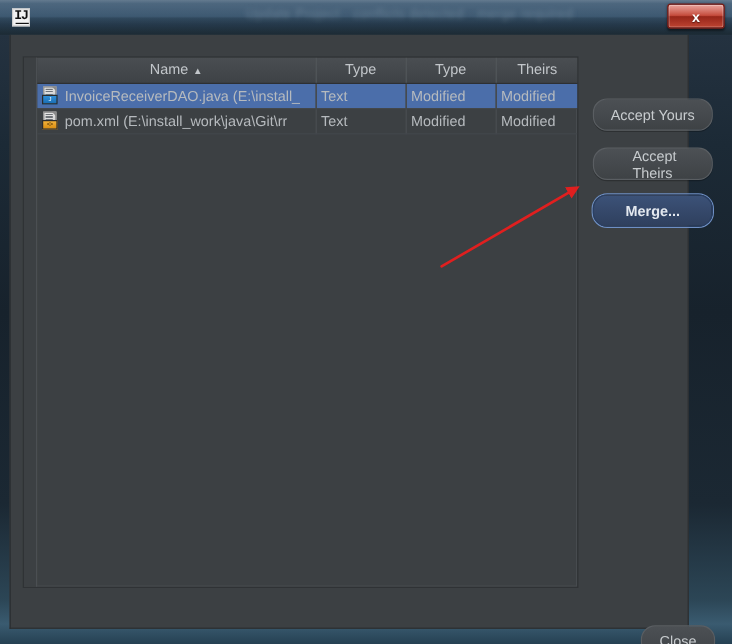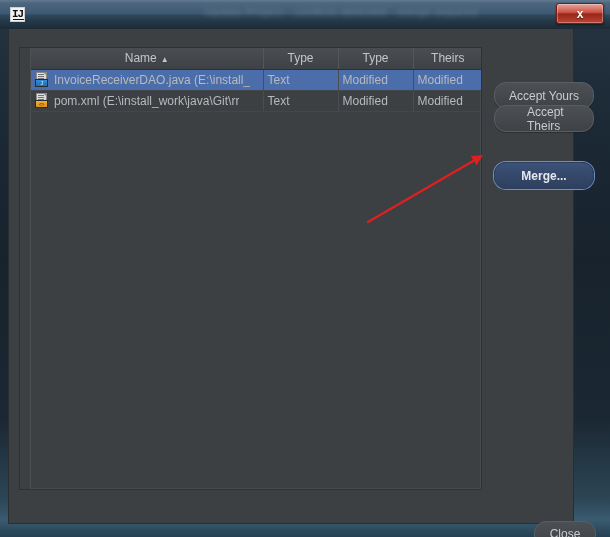--- a/index.html
+++ b/index.html
@@ -228,21 +228,21 @@
     user-select: none;
   }
   .btn.focused {
     background: linear-gradient(180deg, #3c5278 0%, #35486a 52%, #2f405e 100%);
     border: 1px solid #2a3f63;
     box-shadow: 0 0 0 1px #6e8fc4, 0 1px 0 rgba(0,0,0,0.3);
     color: #e3e8ef;
     font-weight: bold;
   }
   #btn-accept-yours  { left: 485px; top: 53px;  width: 100px; }
-  #btn-accept-theirs { left: 485px; top: 76px;  width: 100px; padding-left: 32px; }
+  #btn-accept-theirs { left: 485px; top: 94px;  width: 100px; padding-left: 32px; }
   #btn-merge         { left: 485px; top: 133px; width: 100px; }
   #btn-close         { left: 525px; top: 492px; width: 62px; height: 26px; }
 
   
   #annotation { position: absolute; left: 0; top: 0; width: 610px; height: 537px; pointer-events: none; }
 </style>
 </head>
 <body>
 
 <div id="window">

